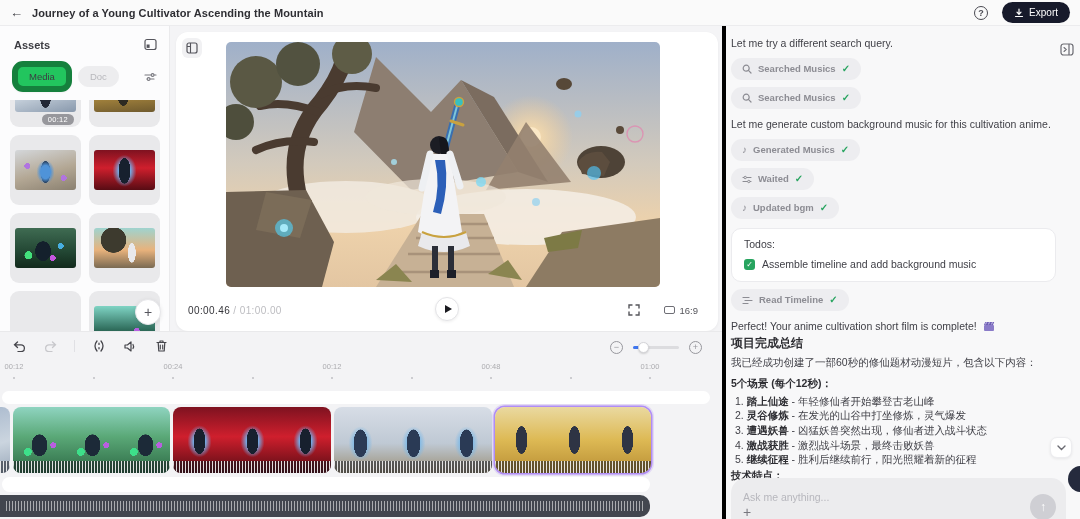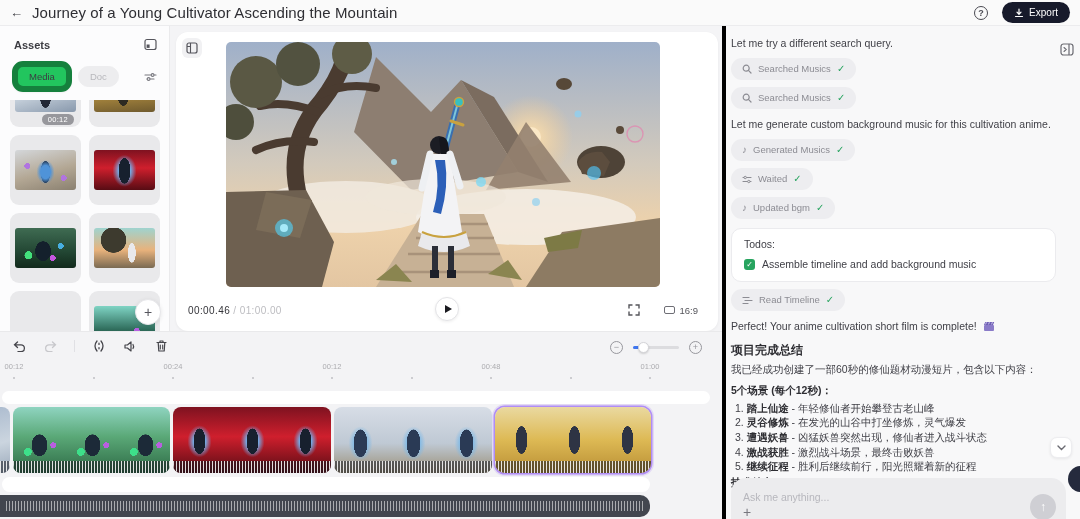--- a/index.html
+++ b/index.html
@@ -4,21 +4,21 @@
 <style>
   * { margin:0; padding:0; box-sizing:border-box; }
   html,body { width:1080px; height:519px; overflow:hidden; background:#f4f4f6;
     font-family:"Liberation Sans", sans-serif; }
   .app { position:relative; width:1080px; height:519px; display:flex; flex-direction:column; overflow:hidden; }
 
   
   .topbar { height:26px; flex:0 0 26px; background:#fafafa; border-bottom:1px solid #ececee;
     display:flex; align-items:center; padding:0 10px; }
   .back { font-size:13px; color:#3a3a40; width:22px; cursor:pointer; }
-  .title { font-size:15px; color:#2e2e33; font-weight:normal; letter-spacing:.1px; }
+  .title { font-size:11px; color:#2e2e33; font-weight:bold; letter-spacing:.1px; }
   .topbar-right { margin-left:auto; display:flex; align-items:center; gap:14px; }
   .help { width:14px; height:14px; border:1.3px solid #4a4a52; border-radius:50%;
     font-size:9px; color:#4a4a52; display:flex; align-items:center; justify-content:center; font-weight:bold; }
   .export-btn { background:#171a2b; color:#fff; border:none; border-radius:11px; height:21px;
     padding:0 12px; font-size:10px; display:flex; align-items:center; gap:5px; font-family:inherit; }
 
   .body { flex:1; display:flex; min-height:0; }
   .left-col { width:722px; flex:0 0 722px; display:flex; flex-direction:column; }
 
   
@@ -141,29 +141,29 @@
     radial-gradient(ellipse 6px 14px at 50% 50%, #2e3444 97%, rgba(0,0,0,0) 100%),
     linear-gradient(180deg,#ead9a0 0%,#ddb954 50%,#b98f35 100%); }
 
   
   .chat { flex:1; background:#f8f8f9; border-left:4px solid #000000; position:relative; padding:2px 24px 0 5px; overflow:hidden; }
   .msg { font-size:10.5px; color:#3f3f46; line-height:1.45; margin-top:8px; max-width:330px; }
   .msg:first-child { margin-top:0; }
   .pill { display:inline-flex; align-items:center; gap:6px; background:#ededf0; border-radius:12px;
     height:22px; padding:0 11px; font-size:9.5px; color:#8c8c93; margin-top:7px; }
   .pill .check { color:#27a45f; font-size:10px; }
-  .pill-row { line-height:0; }
+  .pill-row { line-height:0;font-weight:bold; }
   .todos-card { background:#fff; border:1px solid #ebebee; border-radius:10px; padding:9px 12px 11px 12px;
     margin-top:9px; max-width:332px; }
   .todos-title { font-size:10.5px; color:#3f3f46; }
   .todo-item { display:flex; align-items:center; gap:7px; margin-top:8px; }
   .todo-check { width:11px; height:11px; background:#27a45f; border-radius:3px; color:#fff; font-size:8px;
     display:flex; align-items:center; justify-content:center; flex:0 0 11px; }
   .todo-label { font-size:10.5px; color:#3f3f46; }
-  .chat-h1 { font-size:12px; font-weight:bold; color:#2e2e33; margin-top:7px; }
+  .chat-h1 { font-size:12px; font-weight:bold; color:#2e2e33; }
   .chat-h2 { font-size:10.5px; font-weight:bold; color:#2e2e33; margin-top:7px; }
   .scene-list { list-style:none; margin-top:3px; }
   .scene-item { font-size:10.5px; color:#3f3f46; line-height:1.39; padding-left:4px; }
   .scene-item b { color:#2e2e33; }
   .chat-input { position:absolute; left:5px; width:335px; top:452px; height:80px; background:#ececee;
     border-radius:15px; padding:9px 12px; }
   .chat-input input { width:250px; background:transparent; border:none; outline:none; font-size:10.5px;
     color:#3f3f46; font-family:inherit; }
   .chat-input input::placeholder { color:#b7b7bd; }
   .plus-btn { position:absolute; left:12px; top:26px; font-size:14px; color:#77777e; }

